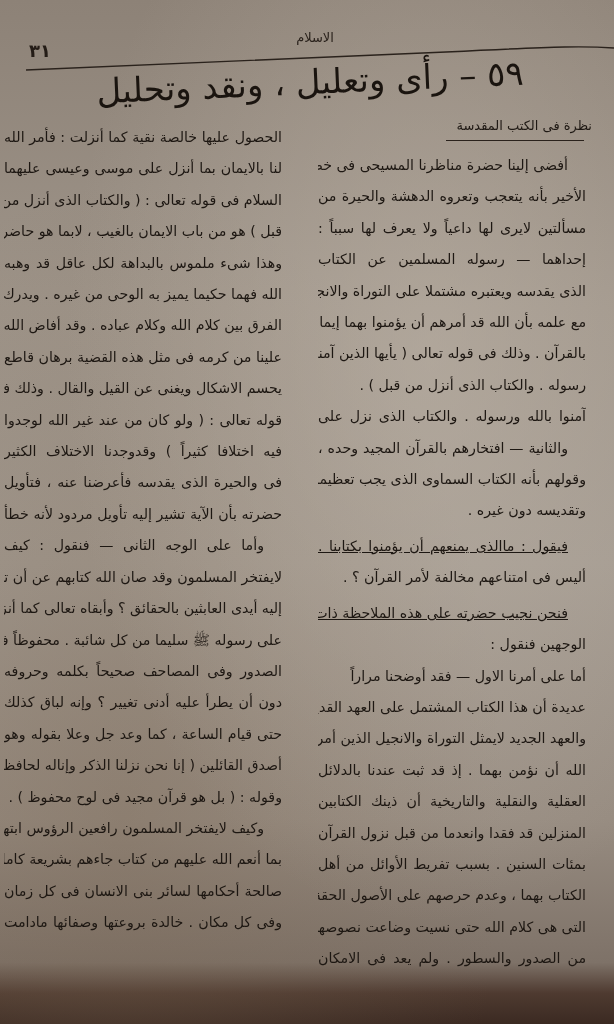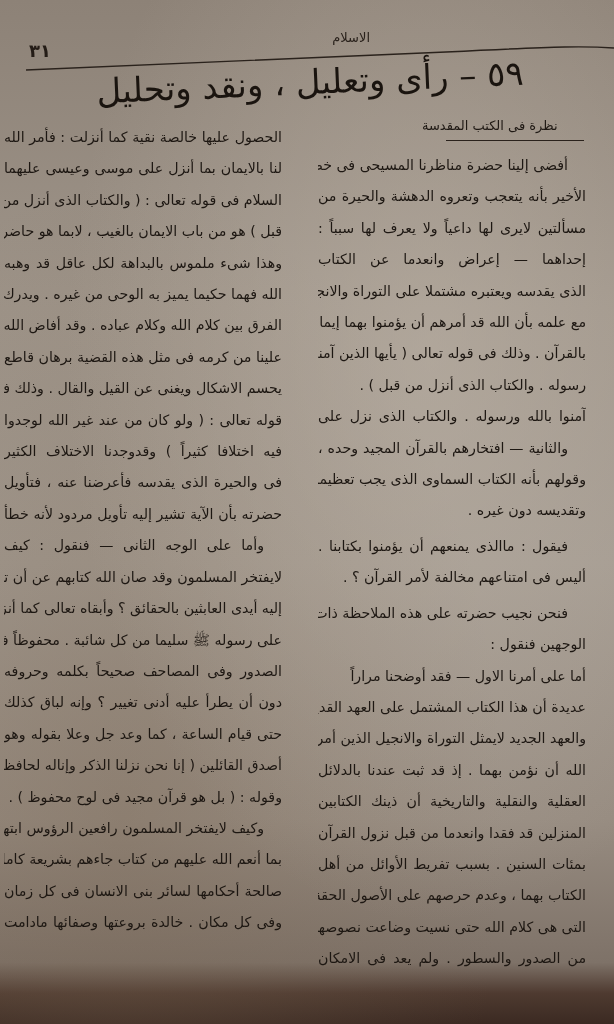--- a/index.html
+++ b/index.html
@@ -22,21 +22,21 @@
         radial-gradient(ellipse at 20% 80%, rgba(120,100,80,0.35) 0%, rgba(0,0,0,0) 55%),
         linear-gradient(180deg, #8d8277 0%, #9e9489 30%, #a39a90 55%, #978c81 80%, #7e7268 94%, #4e3a30 97%, #3b2a22 100%);
       color: #1f1914;
       overflow: hidden;
     }
     .running-head {
       position: absolute;
       top: 30px;
       left: 260px;
       width: 110px;
-      text-align: right;
+      text-align: center;
       font-size: 13px;
       color: #2a221c;
     }
     .page-number {
       position: absolute;
       top: 40px;
       left: 29px;
       font-size: 18px;
       font-weight: bold;
       color: #241c16;
@@ -61,21 +61,21 @@
       color: #1a140f;
       transform: rotate(-2.5deg);
       transform-origin: center;
       white-space: nowrap;
     }
     .subhead {
       position: absolute;
       top: 118px;
       right: 22px;
       width: 170px;
-      text-align: left;
+      text-align: right;
       font-size: 13px;
       color: #1f1914;
     }
     .subhead-rule {
       position: absolute;
       top: 140px;
       right: 30px;
       width: 138px;
       height: 1px;
       background: #2a221c;
@@ -106,20 +106,21 @@
       overflow: hidden;
     }
     .column .line.indent {
       padding-right: 18px;
     }
     .column .line.short {
       text-align-last: right;
     }
     .column .line.gap-before {
       margin-top: 4px;
+      text-decoration: underline;
     }
   </style>
 </head>
 <body>
 
 <div class="page">
 
   <div class="running-head">الاسلام</div>
   <div class="page-number">٣١</div>
 
@@ -129,21 +130,21 @@
 
   <h1 class="title" style="margin:0;font-weight:normal;">٥٩ – رأى وتعليل ، ونقد وتحليل</h1>
 
   <div class="subhead">نظرة فى الكتب المقدسة</div>
   <div class="subhead-rule"></div>
 
   <div class="column col-right">
     <span class="line indent">أفضى إلينا حضرة مناظرنا المسيحى فى خطابه</span>
     <span class="line">الأخير بأنه يتعجب وتعروه الدهشة والحيرة من</span>
     <span class="line">مسألتين لايرى لها داعياً ولا يعرف لها سبباً :</span>
-    <span class="line">إحداهما — إعراض وانعدما عن الكتاب</span>
+    <span class="line">إحداهما — رسوله المسلمين عن الكتاب</span>
     <span class="line">الذى يقدسه ويعتبره مشتملا على التوراة والانجيل ،</span>
     <span class="line">مع علمه بأن الله قد أمرهم أن يؤمنوا بهما إيمانهم</span>
     <span class="line">بالقرآن . وذلك فى قوله تعالى ( يأيها الذين آمنوا</span>
     <span class="line short">رسوله . والكتاب الذى أنزل من قبل ) .</span>
     <span class="line">آمنوا بالله ورسوله . والكتاب الذى نزل على</span>
     <span class="line indent">والثانية — افتخارهم بالقرآن المجيد وحده ،</span>
     <span class="line">وقولهم بأنه الكتاب السماوى الذى يجب تعظيمه</span>
     <span class="line short">وتقديسه دون غيره .</span>
     <span class="line indent gap-before">فيقول : ماالذى يمنعهم أن يؤمنوا بكتابنا .</span>
     <span class="line short">أليس فى امتناعهم مخالفة لأمر القرآن ؟ .</span>

